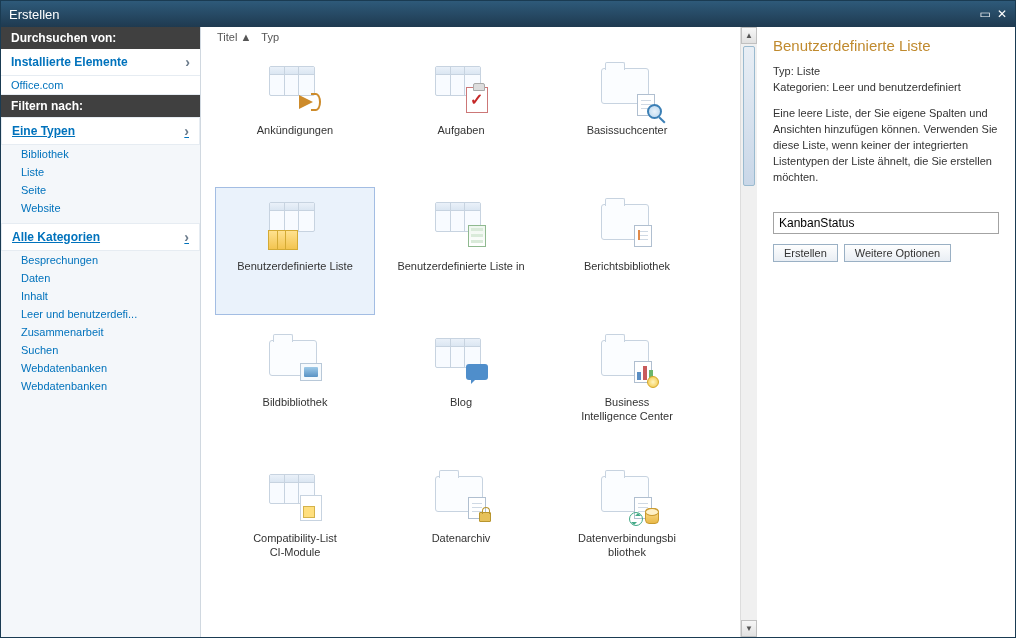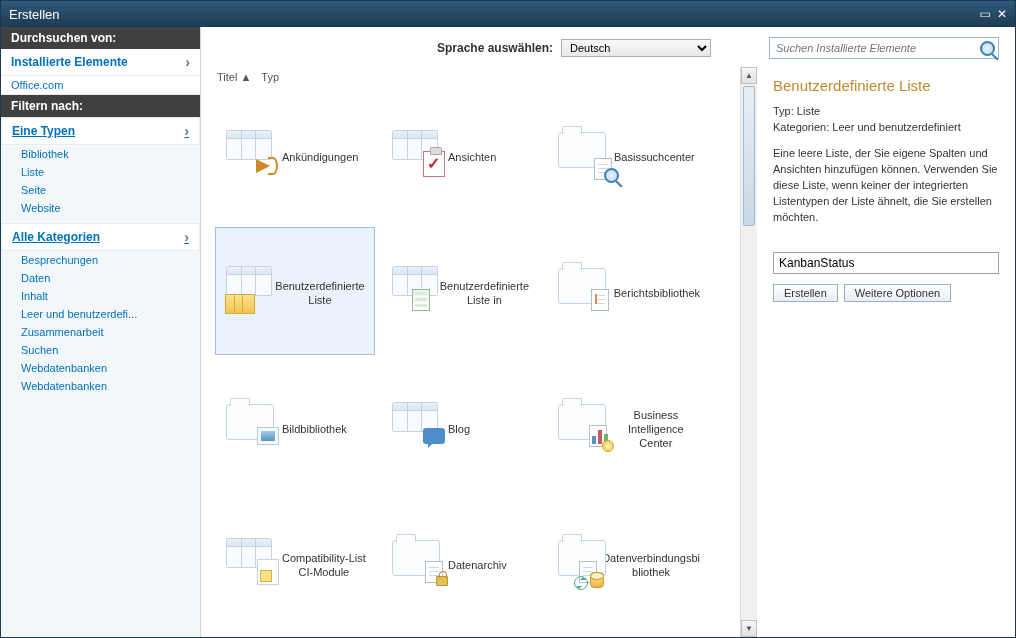--- a/index.html
+++ b/index.html
@@ -23,21 +23,21 @@
 .lang-label { font-weight: bold; font-size: 12px; }
 .lang-select { font-size: 11px; padding: 1px 4px; width: 150px; background: linear-gradient(#f9f9f9,#e8e8e8); border: 1px solid #abadb3; }
 .search-box { display: flex; align-items: center; border: 1px solid #a3b5c7; width: 230px; height: 22px; background: #fff; }
 .search-input { flex: 1; border: none; outline: none; font-style: italic; color: #888; padding: 2px 6px; font-size: 11px; height: 100%; font-family: inherit; }
 .search-btn { width: 22px; height: 100%; display: flex; align-items: center; justify-content: center; color: #0072bc; cursor: pointer; }
 .content-row { display: flex; flex: 1; overflow: hidden; }
 .catalog { flex: 1; overflow-y: auto; padding: 0 10px 10px 10px; position: relative; }
 .sort-row { padding: 4px 6px; color: #555; font-size: 11px; display: flex; gap: 10px; }
 .sort-row span { cursor: pointer; }
 .tiles { display: grid; grid-template-columns: repeat(3, 160px); gap: 8px 6px; padding: 4px; }
-.tile { display: flex; flex-direction: row; align-items: center; text-align: center; padding: 12px 6px 6px 6px; cursor: pointer; border: 1px solid transparent; height: 128px; }
+.tile { display: flex; flex-direction: column; align-items: center; text-align: center; padding: 12px 6px 6px 6px; cursor: pointer; border: 1px solid transparent; height: 128px; }
 .tile.selected { border: 1px solid #a3bde3; background: #eaf2fb; }
 .tile-icon { width: 60px; height: 50px; margin-bottom: 10px; position: relative; }
 .tile-label { font-size: 11px; color: #333; line-height: 1.25; }
 .scrollbar { width: 17px; background: #f0f0f0; display: flex; flex-direction: column; border-left: 1px solid #ddd; }
 .scroll-btn { height: 17px; background: linear-gradient(#f7f7f7,#e1e1e1); border: 1px solid #c0c0c0; display: flex; align-items: center; justify-content: center; font-size: 8px; color: #555; cursor: pointer; }
 .scroll-track { flex: 1; position: relative; }
 .scroll-thumb { position: absolute; top: 2px; left: 2px; right: 2px; height: 140px; background: linear-gradient(#e8eef5,#c9d7e8); border: 1px solid #9abacf; border-radius: 2px; cursor: pointer; }
 .details { width: 258px; padding: 10px 16px; border-left: none; }
 .details-title { color: #c08a2e; font-size: 15px; font-weight: normal; margin-bottom: 10px; }
 .details-meta { font-size: 11px; color: #333; line-height: 1.45; margin-bottom: 10px; }
@@ -129,34 +129,20 @@
         <div class="side-link-sub">Inhalt</div>
         <div class="side-link-sub">Leer und benutzerdefi...</div>
         <div class="side-link-sub">Zusammenarbeit</div>
         <div class="side-link-sub">Suchen</div>
         <div class="side-link-sub">Webdatenbanken</div>
         <div class="side-link-sub">Webdatenbanken</div>
       </div>
   </div>
 
   <div class="main">
-    <div class="topbar">
-      <div class="lang-group">
-        <span class="lang-label">Sprache auswählen:</span>
-        <select class="lang-select">
-          <option>Deutsch</option>
-        </select>
-      </div>
-      <div class="search-box">
-        <input class="search-input" placeholder="Suchen Installierte Elemente" style="">
-        <div class="search-btn">
-          <div class="mag-circle"></div>
-        </div>
-      </div>
-    </div>
 
     <div class="content-row">
       <div class="catalog">
         <div class="sort-row">
           <span><span>Titel</span> ▲</span>
           <span>Typ</span>
         </div>
         <div class="tiles" id="tiles">
             <div class="tile">
               <div class="tile-icon">
@@ -167,21 +153,21 @@
               </div>
               <div class="tile-label">Ankündigungen</div>
             </div>
             <div class="tile">
               <div class="tile-icon">
                 <div class="ic-base"></div>
                 <div class="ic-overlay">
                   <div class="clip"></div>
                 </div>
               </div>
-              <div class="tile-label">Ansichten</div>
+              <div class="tile-label">Aufgaben</div>
             </div>
             <div class="tile">
               <div class="tile-icon">
                 <div class="ic-folder"></div>
                 <div class="ic-overlay">
                   <div style="position:relative">
                     <div class="sheet sheet-lines" style="position:absolute;left:-6px;top:-6px"></div>
                     <div class="mag-circle" style="position:absolute;left:4px;top:4px"></div>
                   </div>
                 </div>

